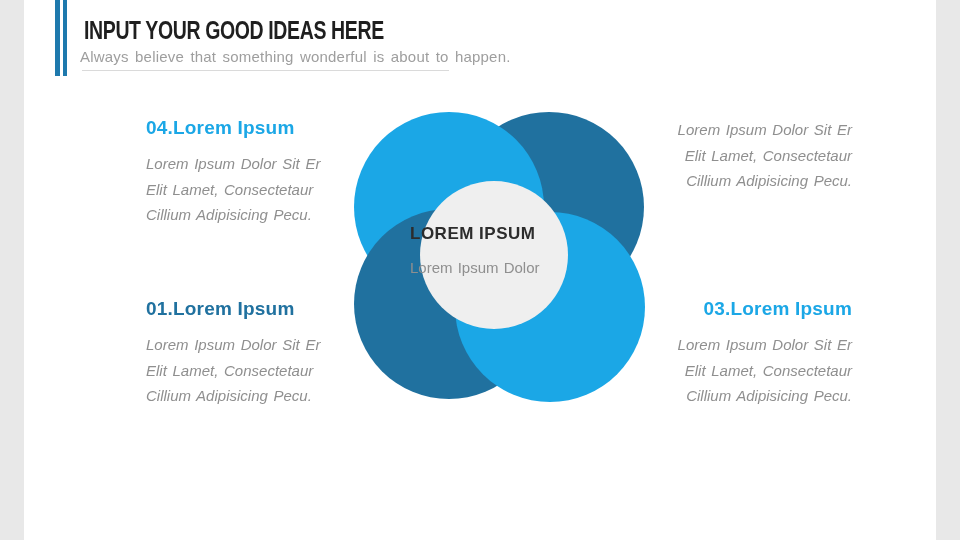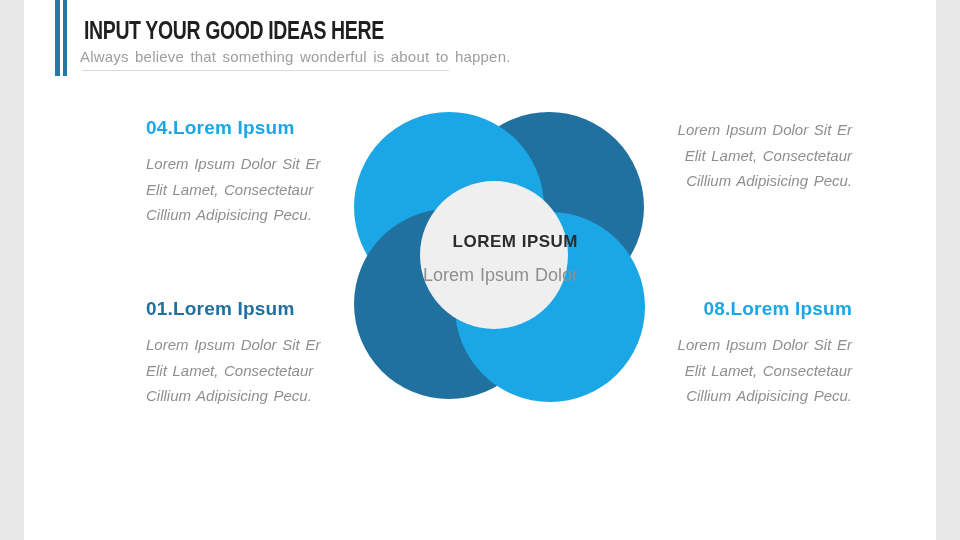--- a/index.html
+++ b/index.html
@@ -48,30 +48,30 @@
   .tone-dark{color:var(--accent_dark);}
   .block-line{
     font-size:15px;line-height:25.5px;
     word-spacing:1.5px;white-space:nowrap;
     color:var(--body_gray);
     font-style:italic;
   }
   
   .venn{position:absolute;left:320px;top:102px;}
   .center-label{
-    position:absolute;left:386px;top:232px;width:168px;
-    text-align:right;
+    position:absolute;left:386px;top:224px;width:168px;
+    text-align:left;
   }
   .center-heading{
     font-size:17px;font-weight:bold;letter-spacing:0.5px;
     color:var(--center_heading);
     margin-bottom:12px;white-space:nowrap;
   }
   .center-line{
-    font-size:18px;line-height:23px;word-spacing:1px;
+    font-size:15px;line-height:23px;word-spacing:1px;
     color:var(--body_gray);white-space:nowrap;
   }
 </style>
 </head>
 <body>
 
 <div class="slide">
 
   <div class="accent-bar bar-tl-1"></div>
   <div class="accent-bar bar-tl-2"></div>
@@ -94,21 +94,21 @@
   </div>
 
   <div class="block b3">
     <div class="block-heading tone-dark">01.Lorem Ipsum</div>
     <div class="block-line">Lorem Ipsum Dolor Sit Er</div>
     <div class="block-line">Elit Lamet, Consectetaur</div>
     <div class="block-line">Cillium Adipisicing Pecu.</div>
   </div>
 
   <div class="block b4">
-    <div class="block-heading tone-light">08.Lorem Ipsum</div>
+    <div class="block-heading tone-light">03.Lorem Ipsum</div>
     <div class="block-line">Lorem Ipsum Dolor Sit Er</div>
     <div class="block-line">Elit Lamet, Consectetaur</div>
     <div class="block-line">Cillium Adipisicing Pecu.</div>
   </div>
 
   <svg class="venn" width="310" height="308" viewBox="0 0 310 308">
     <circle cx="205" cy="105" r="95" fill="#20719f"></circle>
     <circle cx="105" cy="105" r="95" fill="#1ba7e6"></circle>
     <circle cx="105" cy="202" r="95" fill="#20719f"></circle>
     <circle cx="206" cy="205" r="95" fill="#1ba7e6"></circle>

